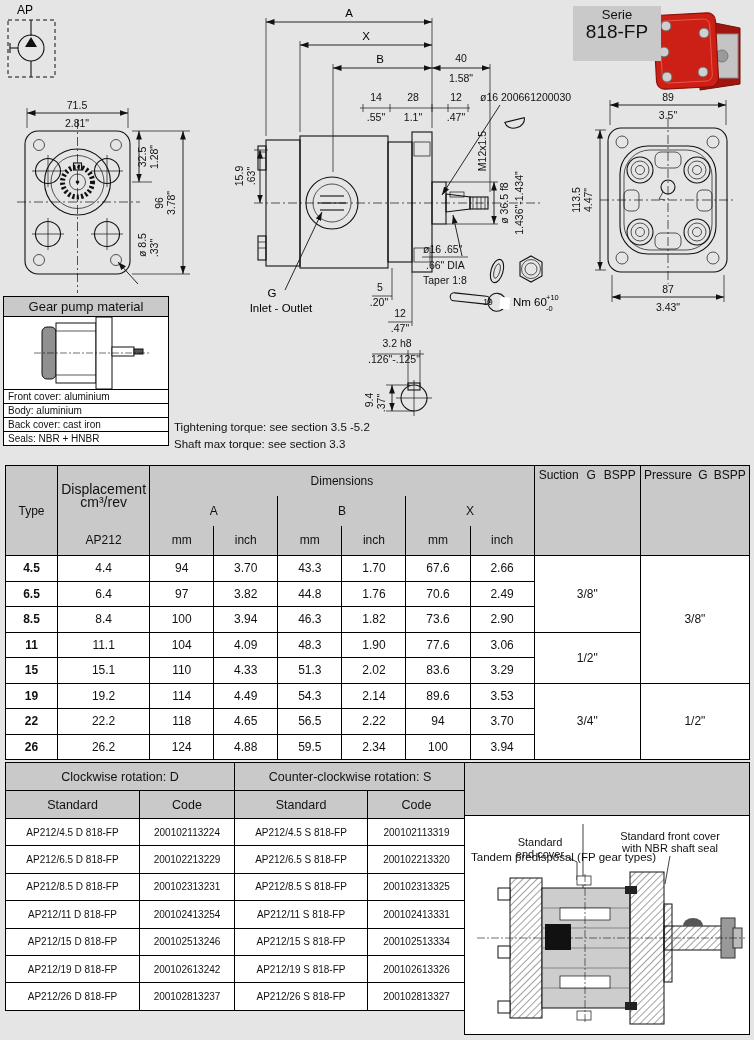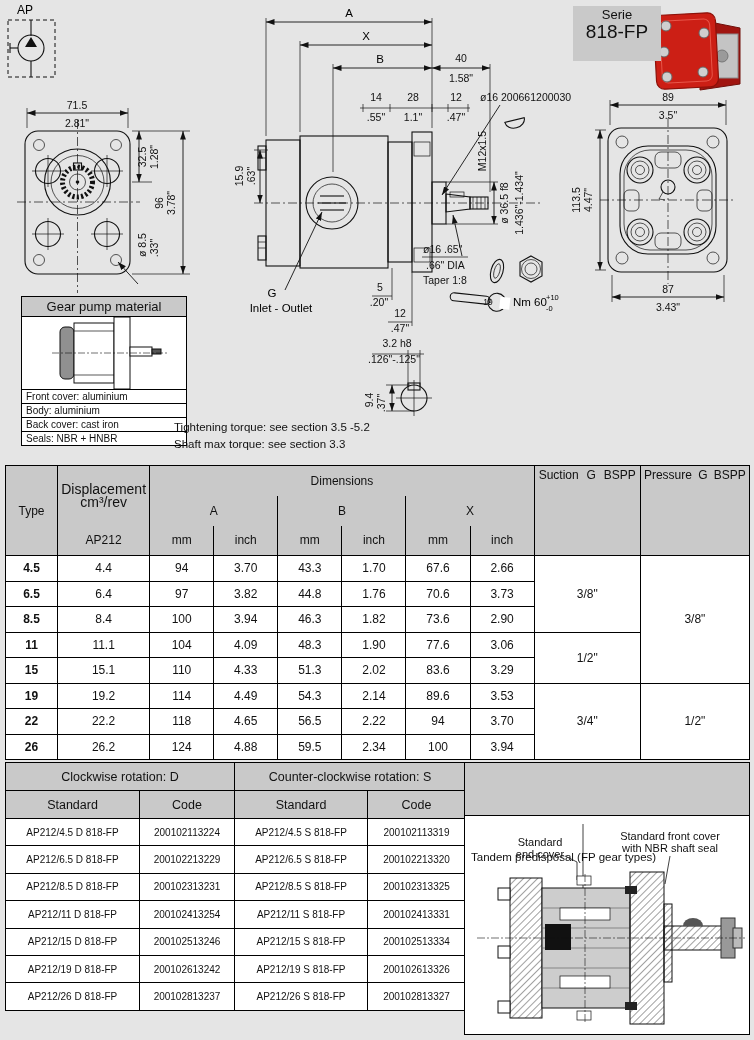--- a/index.html
+++ b/index.html
@@ -11,21 +11,21 @@
   .dl{stroke:#111;stroke-width:0.9;fill:none;}
   .xl{stroke:#111;stroke-width:0.7;fill:none;}
   .ol{stroke:#111;stroke-width:1.1;fill:none;}
   .cl{stroke:#111;stroke-width:0.7;fill:none;stroke-dasharray:9 3 2 3;}
   
   .badge{position:absolute;left:539px;top:6px;width:88px;height:55px;background:#c9c9c9;
          text-align:center;line-height:1.1;margin-left:34px;}
   .badge .b1{font-size:13px;padding-top:2px;}
   .badge .b2{font-size:19px;}
   
-  .matbox{position:absolute;left:21px;top:296px;width:164px;border:1px solid #000;background:#fff;}
+  .matbox{position:absolute;left:3px;top:296px;width:164px;border:1px solid #000;background:#fff;}
   .matbox .mtitle{background:#c9c9c9;border-bottom:1px solid #000;text-align:center;
                   font-size:13px;padding:2px 0;}
   .matbox .mimg{height:72px;position:relative;}
   .matbox .mrow{border-top:1px solid #000;font-size:10px;padding:1px 4px;}
   
   .notes{position:absolute;left:174px;top:419px;font-size:11.5px;line-height:17px;}
   
   .dim-table{position:absolute;left:5px;top:465px;width:745px;border-collapse:collapse;
              table-layout:fixed;border:1.5px solid #000;}
   .dim-table th{background:#c9c9c9;font-weight:normal;font-size:12px;vertical-align:middle;
@@ -448,21 +448,21 @@
           <td rowspan="5">3/8"</td>
         </tr>
         <tr>
           <td class="typecol">6.5</td>
           <td>6.4</td>
           <td>97</td>
           <td>3.82</td>
           <td>44.8</td>
           <td>1.76</td>
           <td>70.6</td>
-          <td>3.73</td>
+          <td>2.49</td>
         </tr>
         <tr>
           <td class="typecol">8.5</td>
           <td>8.4</td>
           <td>100</td>
           <td>3.94</td>
           <td>46.3</td>
           <td>1.82</td>
           <td>73.6</td>
           <td>2.90</td>

